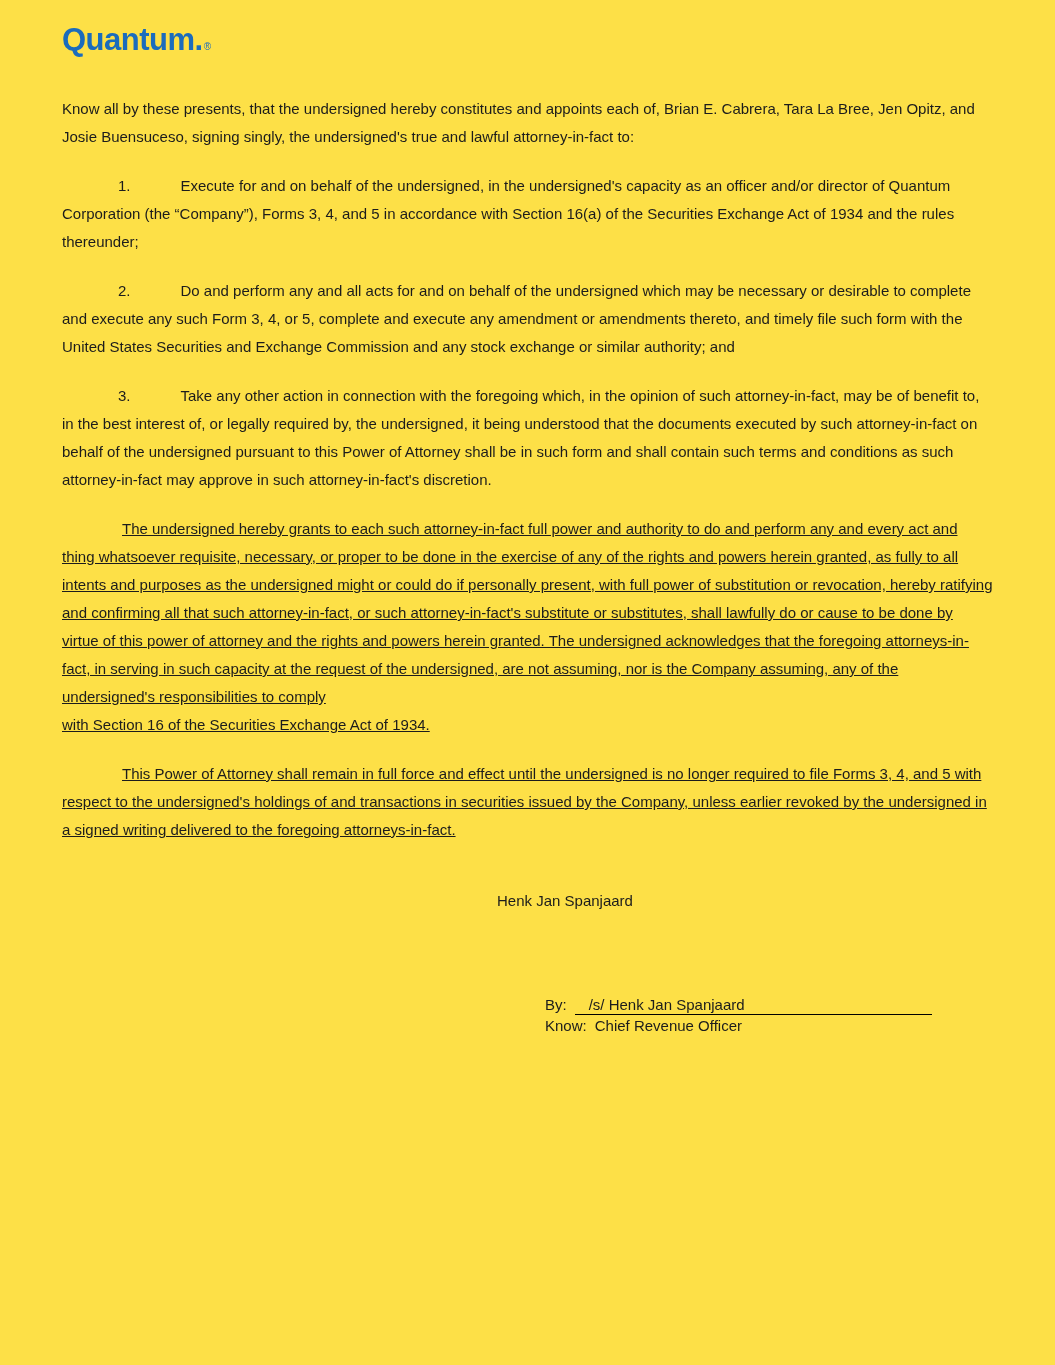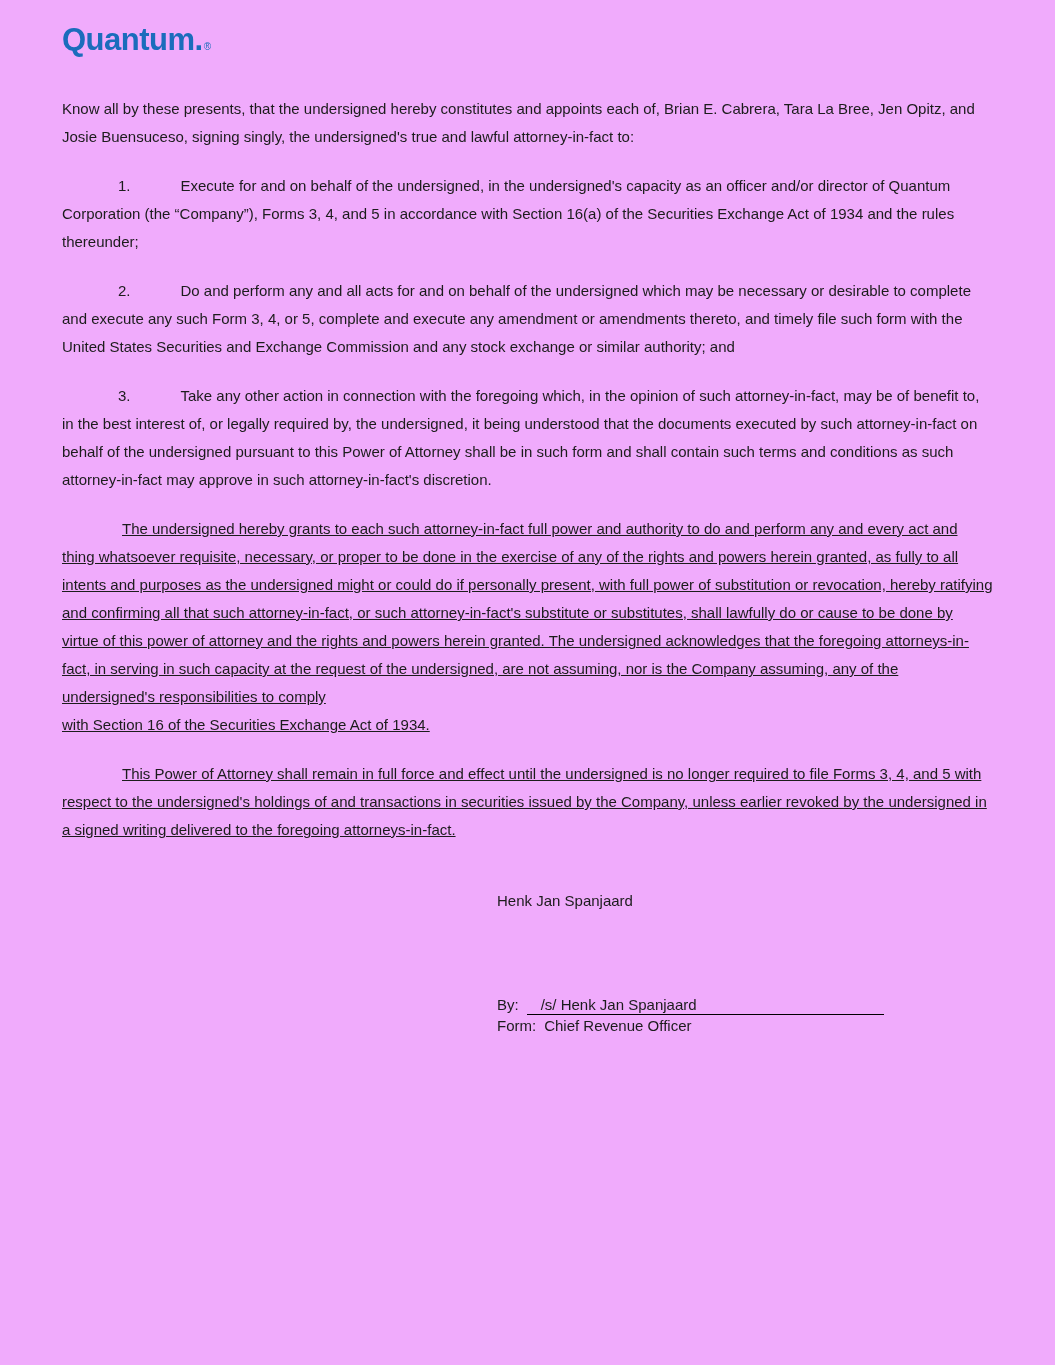--- a/index.html
+++ b/index.html
@@ -1,20 +1,20 @@
 <!DOCTYPE html>
 <html><head>
 <meta charset="utf-8">
 <style>
   * { margin: 0; padding: 0; box-sizing: border-box; }
   html, body { background: #ffffff; }
   .page {
     width: 1055px;
     height: 1365px;
-    background: #f0abfc;
+    background: #fde047;
     padding: 22px 62px 0 62px;
     overflow: hidden;
     font-family: "Liberation Sans", sans-serif;
     color: #1c1c1c;
   }
   .logo {
     font-size: 31px;
     line-height: 36px;
     font-weight: 700;
     letter-spacing: -0.5px;
@@ -47,21 +47,21 @@
     margin-left: 435px;
     font-size: 15px;
     line-height: 21px;
   }
   .sig-block {
     margin-top: 83px;
     margin-left: 435px;
     font-size: 15px;
     line-height: 21px;
   }
-  .sig-row { white-space: nowrap; }
+  .sig-row { white-space: nowrap; margin-left: 48px; }
   .sig-underline {
     display: inline-block;
     width: 357px;
     border-bottom: 1.5px solid #000000;
     padding-left: 14px;
     vertical-align: bottom;
     line-height: 19px;
   }
   .label-gap { display: inline-block; width: 8px; }
 </style>
@@ -85,16 +85,16 @@
 
   <p class="para indent"><span>The undersigned hereby grants to each such attorney-in-fact full power and authority to do and perform any and every act and thing whatsoever requisite, necessary, or proper to be done in the exercise of any of the rights and powers herein granted, as fully to all intents and purposes as the undersigned might or could do if personally present, with full power of substitution or revocation, hereby ratifying and confirming all that such attorney-in-fact, or such attorney-in-fact's substitute or substitutes, shall lawfully do or cause to be done by virtue of this power of attorney and the rights and powers herein granted.  The undersigned acknowledges that the foregoing attorneys-in-fact, in serving in such capacity at the request of the undersigned, are not assuming, nor is the Company assuming, any of the undersigned's responsibilities to comply</span><br><span>with Section 16 of the Securities Exchange Act of 1934.</span></p>
 
   <p class="para indent">This Power of Attorney shall remain in full force and effect until the undersigned is no longer required to file Forms 3, 4, and 5 with respect to the undersigned's holdings of and transactions in securities issued by the Company, unless earlier revoked by the undersigned in a signed writing delivered to the foregoing attorneys-in-fact.</p>
 
 
   <div class="sig-name-line">Henk Jan Spanjaard</div>
 
   <div class="sig-block">
     <div class="sig-row"><span>By:</span><span class="label-gap"></span><span class="sig-underline"><span>/s/ Henk Jan Spanjaard</span></span></div>
-    <div class="sig-row"><span>Form:</span><span class="label-gap"></span><span>Chief Revenue Officer</span></div>
+    <div class="sig-row"><span>Know:</span><span class="label-gap"></span><span>Chief Revenue Officer</span></div>
   </div>
 
 </div>
 
 </body></html>

